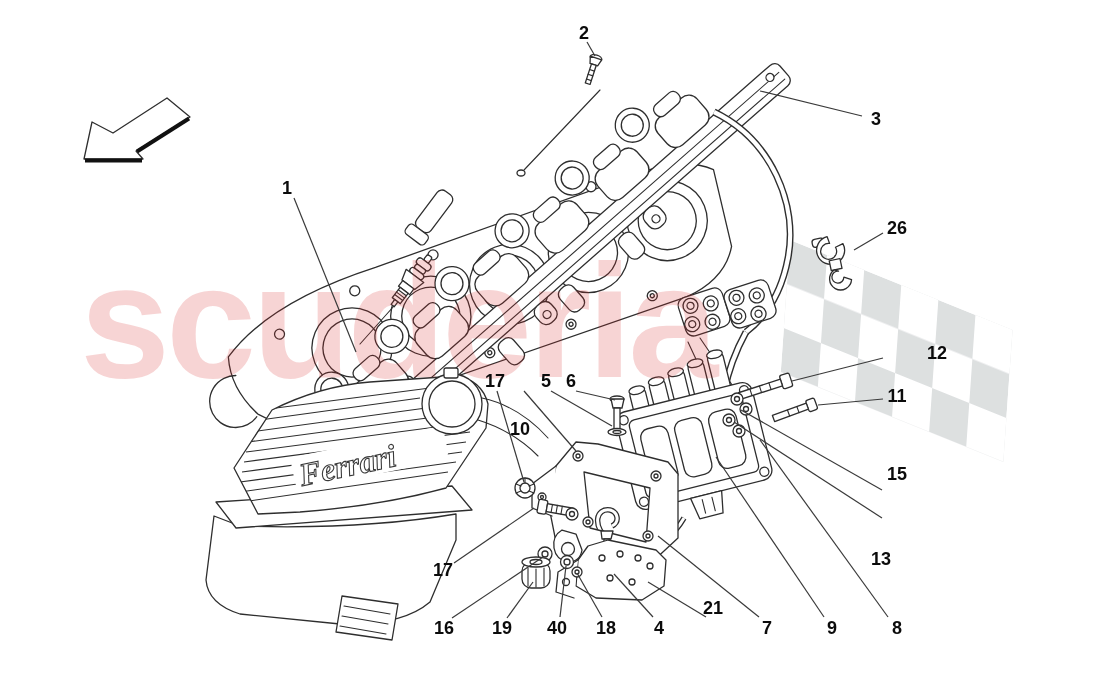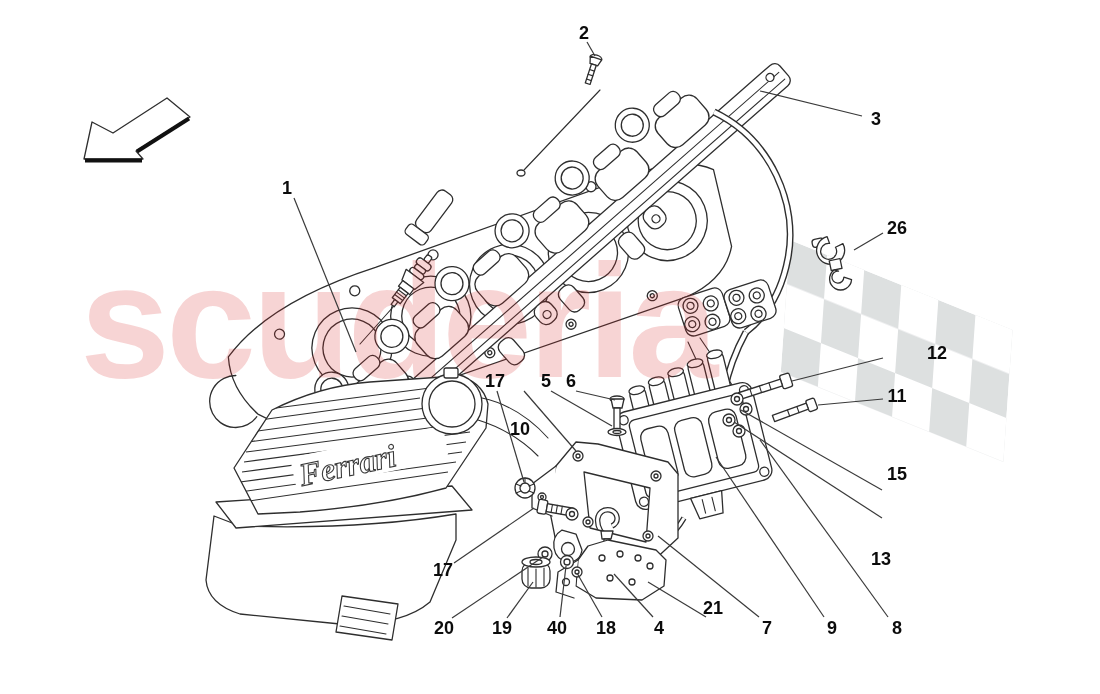--- a/index.html
+++ b/index.html
@@ -421,21 +421,21 @@
       <div class="callout" style="left: 897px; top: 228px;">26</div>
       <div class="callout" style="left: 937px; top: 353px;">12</div>
       <div class="callout" style="left: 897px; top: 396px;">11</div>
       <div class="callout" style="left: 897px; top: 474px;">15</div>
       <div class="callout" style="left: 881px; top: 523px; margin-top: 36px;">13</div>
       <div class="callout" style="left: 495px; top: 381px;">17</div>
       <div class="callout" style="left: 520px; top: 381px; margin-top: 48px;">10</div>
       <div class="callout" style="left: 546px; top: 381px;">5</div>
       <div class="callout" style="left: 571px; top: 381px;">6</div>
       <div class="callout" style="left: 443px; top: 570px;">17</div>
-      <div class="callout" style="left: 444px; top: 628px;">20</div>
+      <div class="callout" style="left: 444px; top: 628px;">16</div>
       <div class="callout" style="left: 502px; top: 628px; text-align: center;">19</div>
       <div class="callout" style="left: 557px; top: 628px;">40</div>
       <div class="callout" style="left: 606px; top: 628px;">18</div>
       <div class="callout" style="left: 659px; top: 628px;">4</div>
       <div class="callout" style="left: 713px; top: 608px;">21</div>
       <div class="callout" style="left: 767px; top: 628px;">7</div>
       <div class="callout" style="left: 832px; top: 628px;">9</div>
       <div class="callout" style="left: 897px; top: 628px;">8</div>
     </div>
 

